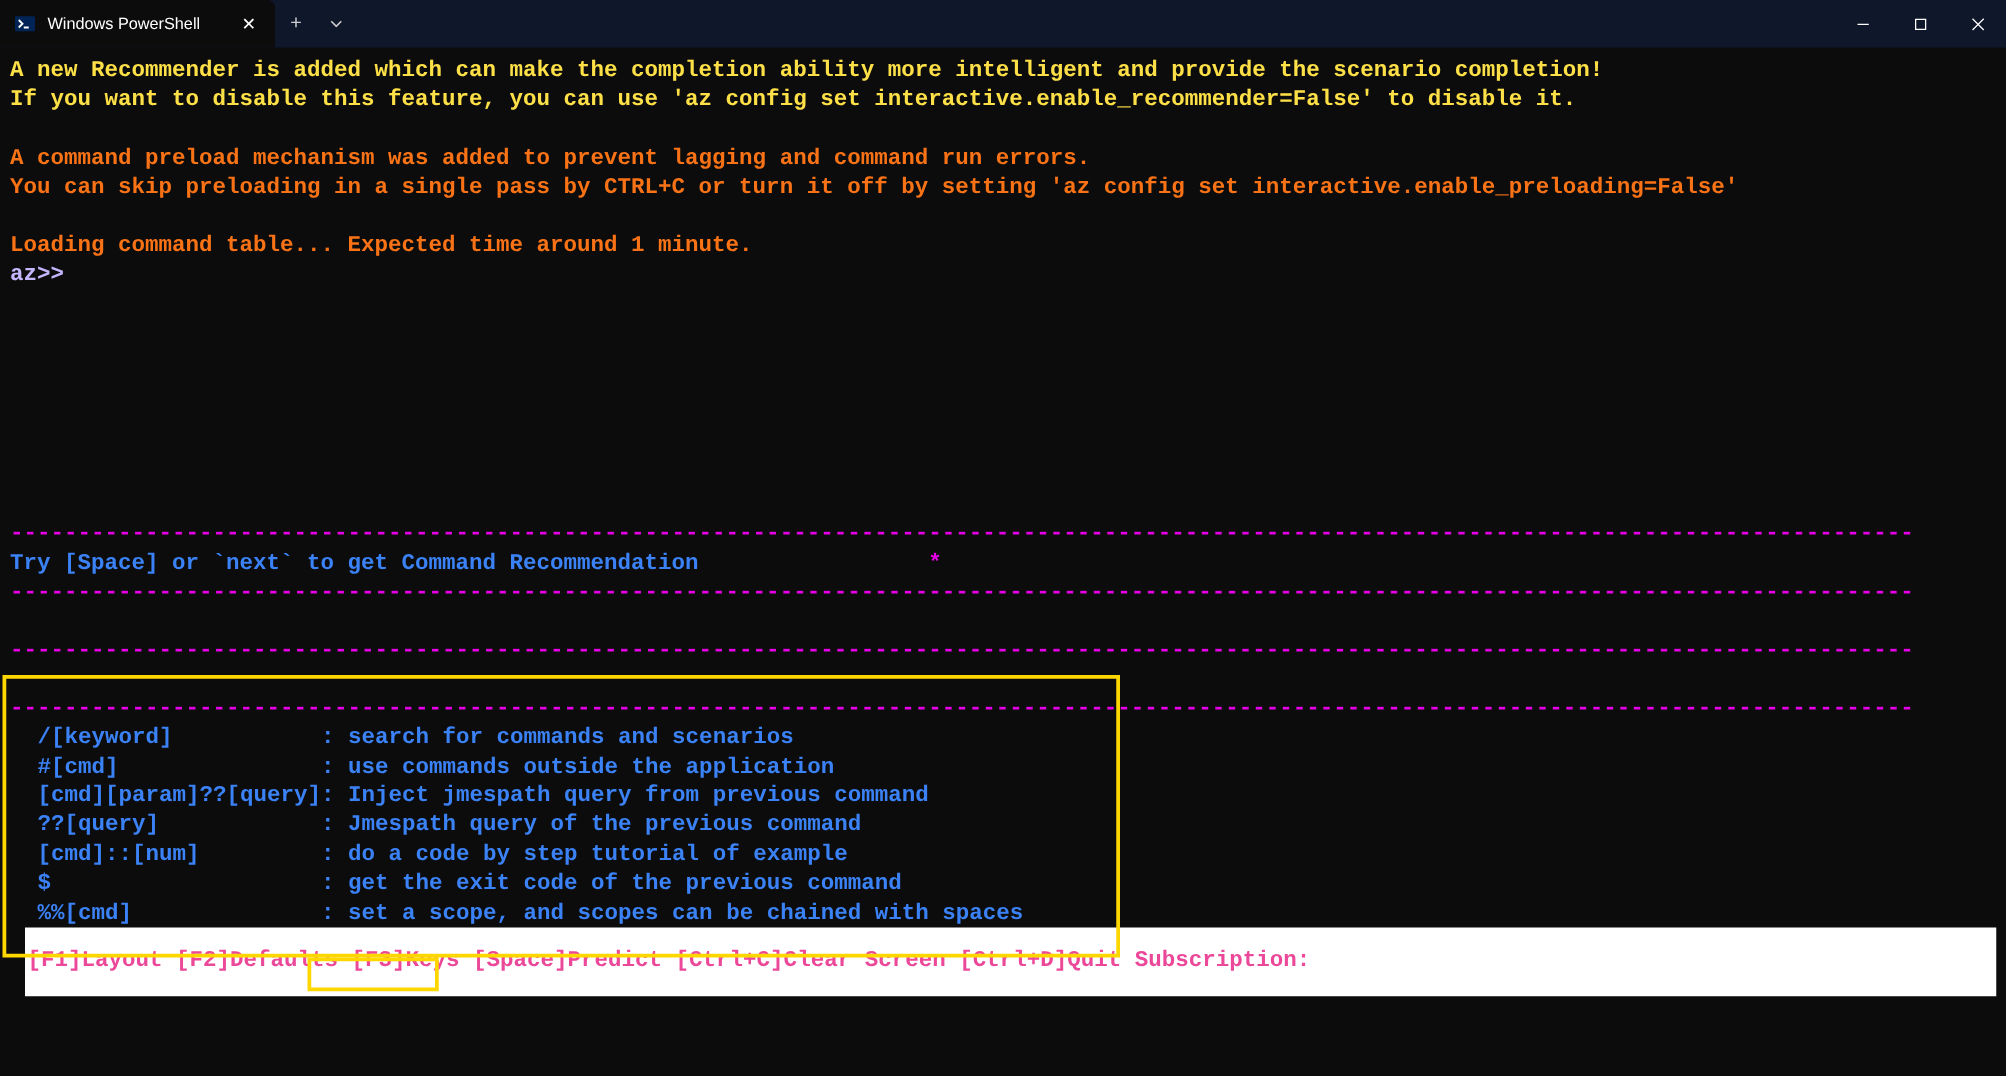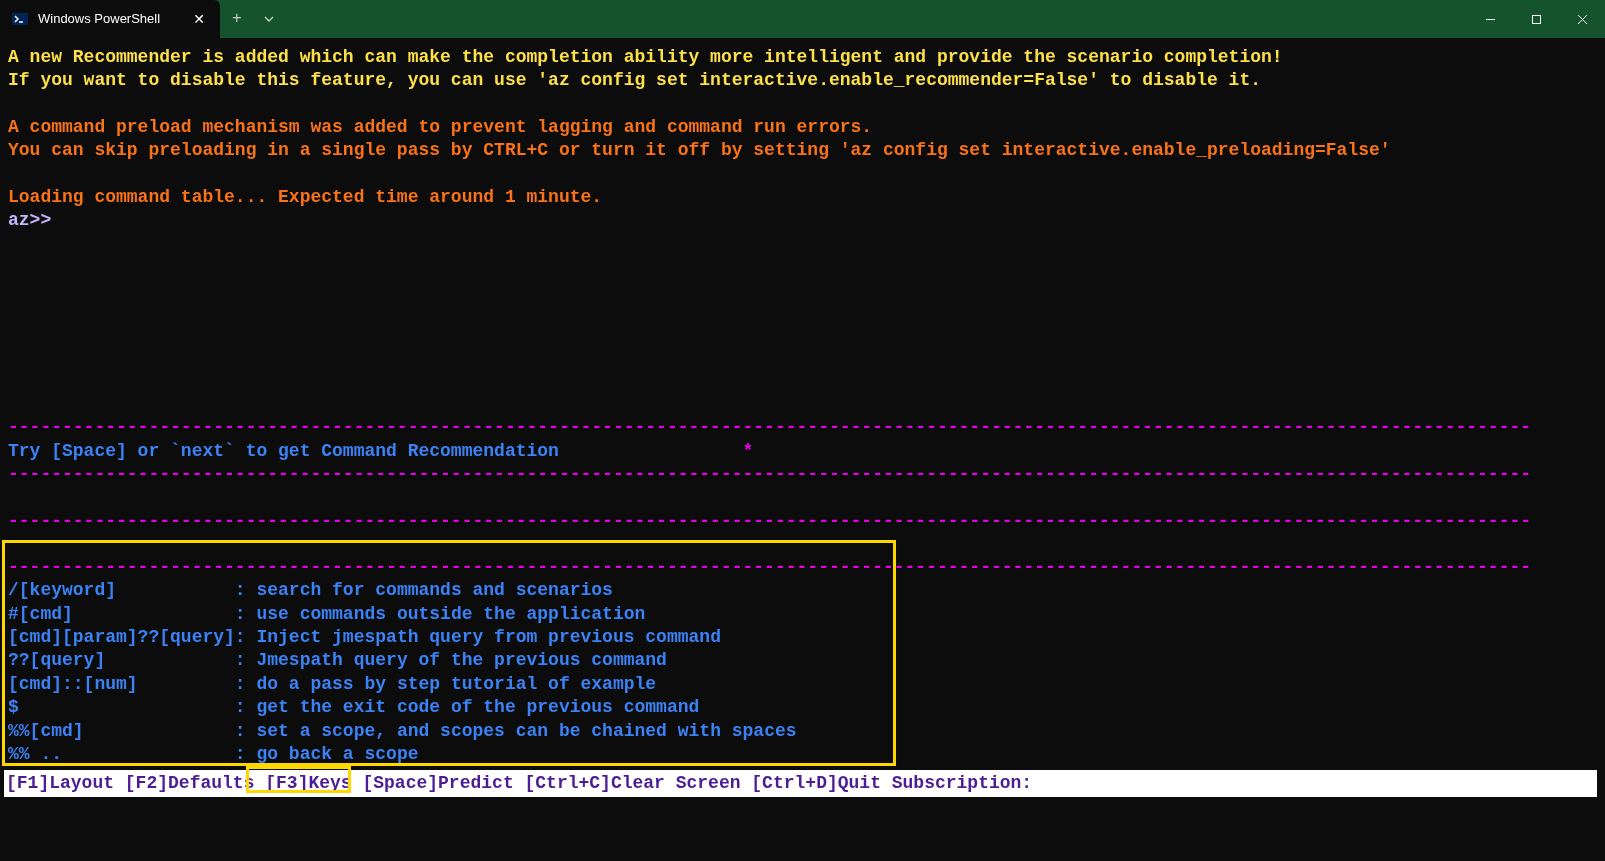--- a/index.html
+++ b/index.html
@@ -11,21 +11,21 @@
       background: #0c0c0c;
       font-family: 'Consolas', 'Courier New', monospace;
       font-size: 18px;
       line-height: 1.3;
       color: #ffffff;
       width: 1605px;
       height: 861px;
       overflow: hidden;
     }
     .titlebar {
-      background: #14532d;
+      background: #0f172a;
       height: 38px;
       display: flex;
       align-items: stretch;
       justify-content: space-between;
     }
     .tabs {
       display: flex;
       align-items: stretch;
     }
     .tab {
@@ -127,31 +127,32 @@
       position: absolute;
       left: 246px;
       top: 766px;
       width: 105px;
       height: 27px;
       pointer-events: none;
     }
     .bottom-bar {
       position: absolute;
       bottom: 64px;
-      left: 4px;
+      left: 20px;
       right: 8px;
       background: #ffffff;
-      color: #4c1d95;
+      color: #ec4899;
       font-weight: bold;
-      padding: 2px 2px;
+      padding: 16px 2px;
       display: flex;
       align-items: center;
     }
     .help-line {
       white-space: pre;
+      margin-left: 22px;
     }
     .blank-line {
       height: 23px;
     }
     .rec-row {
       white-space: pre;
     }
   </style>
 </head>
 <body>
@@ -218,21 +219,21 @@
   <div class="divider-line">---------------------------------------------------------------------------------------------------------------------------------------------</div>
   <div class="blank-line"></div>
   <div class="divider-line">---------------------------------------------------------------------------------------------------------------------------------------------</div>
   <div class="blank-line"></div>
   <div class="divider-line">---------------------------------------------------------------------------------------------------------------------------------------------</div>
 
   <div class="help-line cyan-text"><span>/[keyword]           </span><span>: </span><span>search for commands and scenarios</span></div>
   <div class="help-line cyan-text"><span>#[cmd]               </span><span>: </span><span>use commands outside the application</span></div>
   <div class="help-line cyan-text"><span>[cmd][param]??[query]</span><span>: </span><span>Inject jmespath query from previous command</span></div>
   <div class="help-line cyan-text"><span>??[query]            </span><span>: </span><span>Jmespath query of the previous command</span></div>
-  <div class="help-line cyan-text"><span>[cmd]::[num]         </span><span>: </span><span>do a pass by step tutorial of example</span></div>
+  <div class="help-line cyan-text"><span>[cmd]::[num]         </span><span>: </span><span>do a code by step tutorial of example</span></div>
   <div class="help-line cyan-text"><span>$                    </span><span>: </span><span>get the exit code of the previous command</span></div>
   <div class="help-line cyan-text"><span>%%[cmd]              </span><span>: </span><span>set a scope, and scopes can be chained with spaces</span></div>
   <div class="help-line cyan-text"><span>%% ..                </span><span>: </span><span>go back a scope</span></div>
 </div>
 
 <div class="bottom-bar">
   <span>[F1]Layout [F2]Defaults [F3]Keys [Space]Predict [Ctrl+C]Clear Screen [Ctrl+D]Quit Subscription:</span>
 </div>
 
 <div class="highlight-box"></div>

